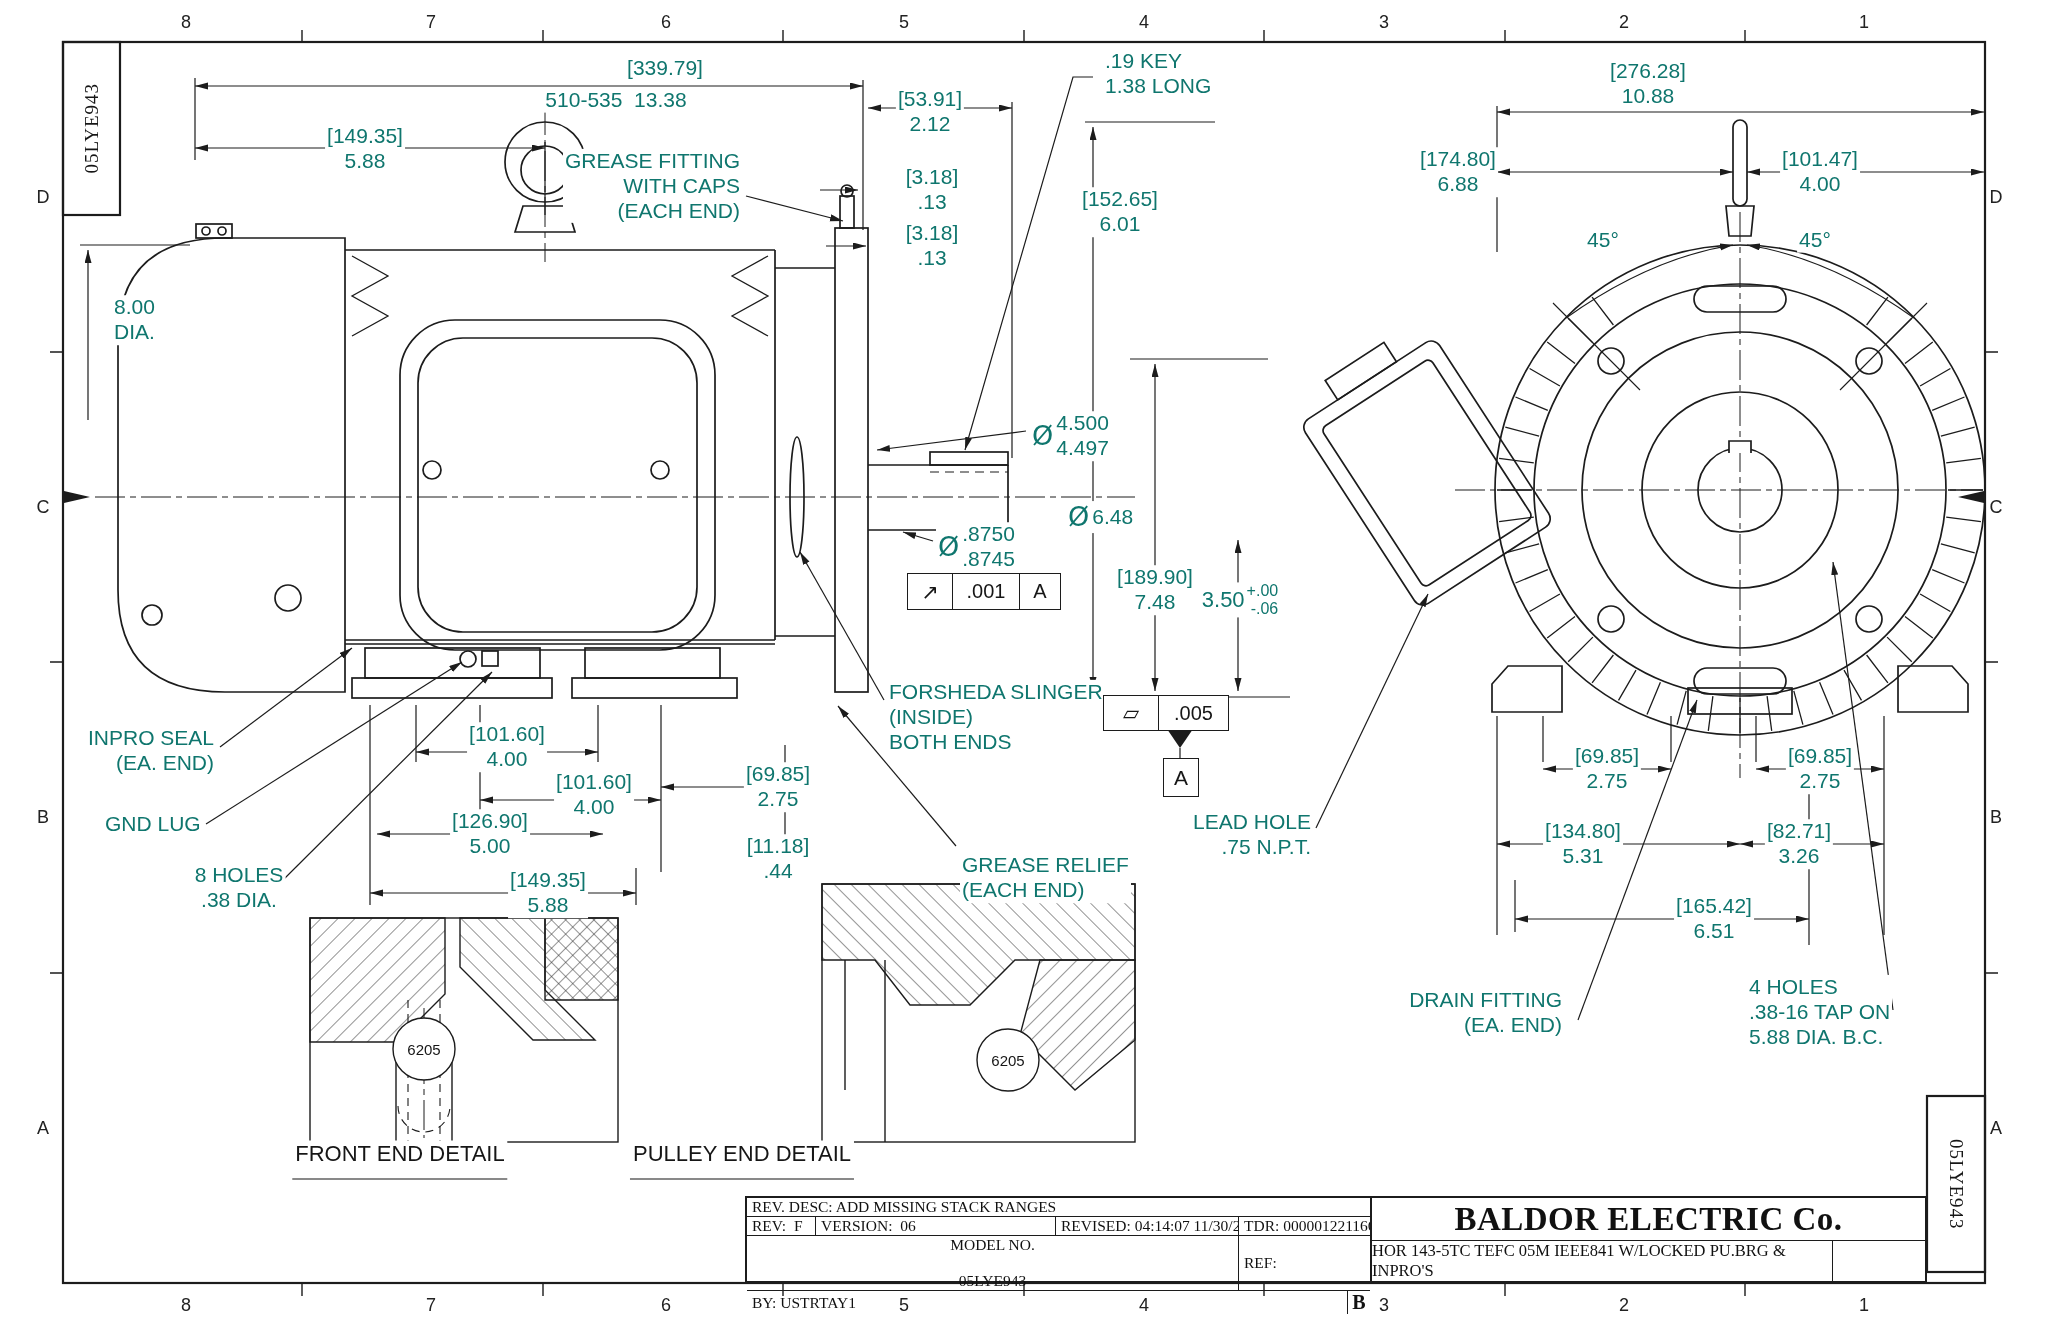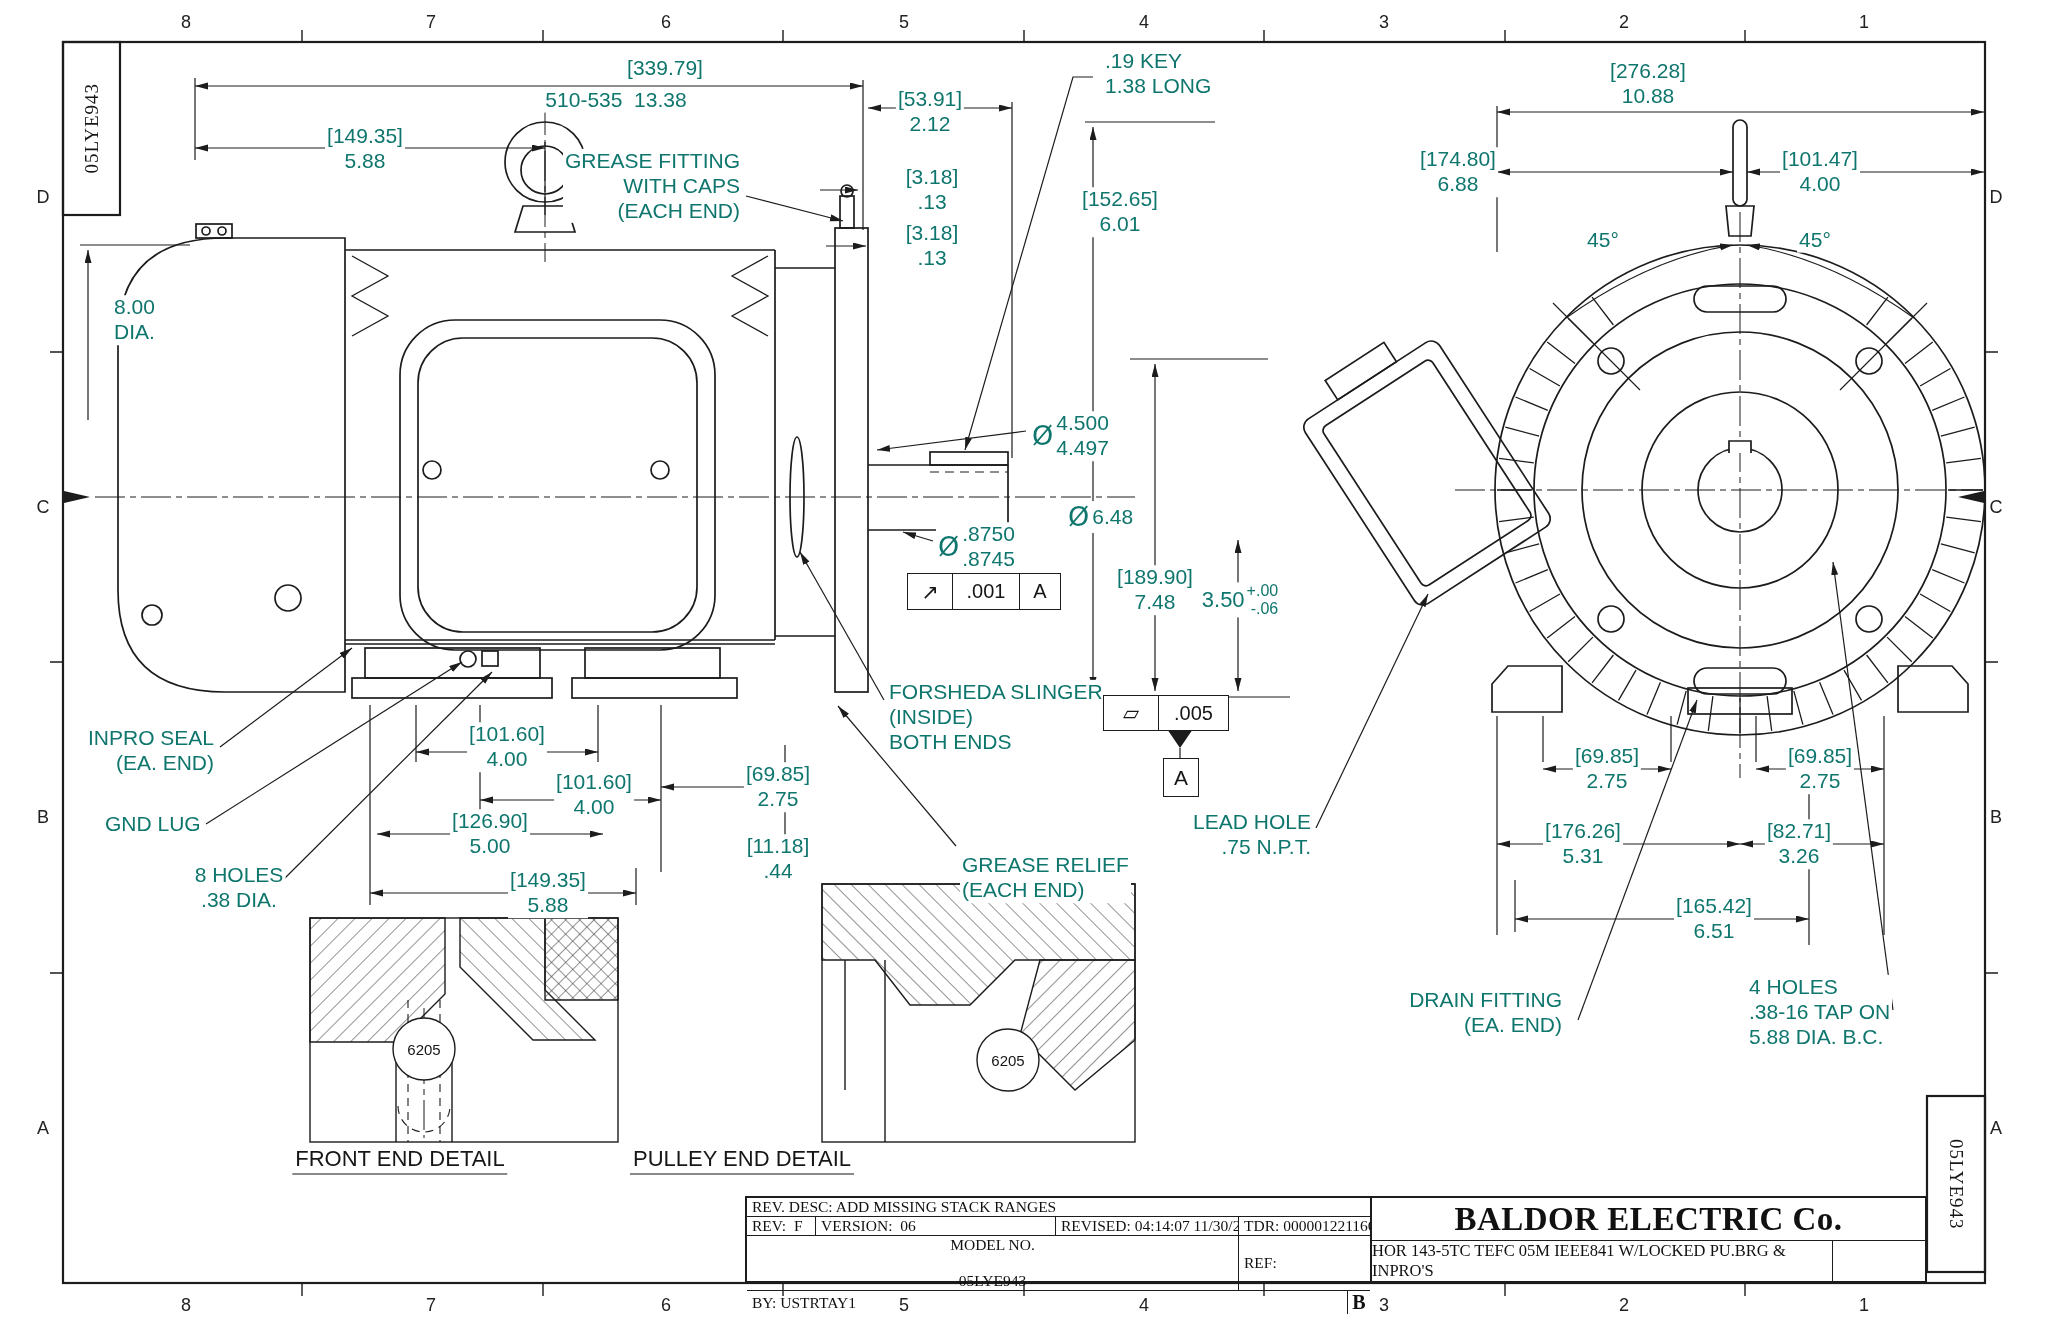--- a/index.html
+++ b/index.html
@@ -10,21 +10,21 @@
        white-space:pre;background:#fff;padding:0 2px;text-align:center;}
   .ann.c{transform:translate(-50%,-50%);}
   .ann.l{transform:translate(0,-50%);text-align:left;}
   .ann.r{transform:translate(-100%,-50%);text-align:right;}
   .ann.flex{display:flex;align-items:center;}
   .ann .dia{font-size:27px;margin-right:3px;font-family:"DejaVu Sans",sans-serif;}
   .ann .main{font-size:22px;}
   .ann .tolstack{display:inline-flex;flex-direction:column;font-size:16px;line-height:1.1;margin-left:2px;text-align:right;}
   
   .detail-label{position:absolute;transform:translate(-50%,-50%);font:22px "Liberation Sans",sans-serif;
-                border-bottom:1.6px solid #141414;padding:0 3px 2px 3px;background:#fff;}
+                border-bottom:1.6px solid #141414;padding:0 3px 12px 3px;background:#fff;}
   .bearing-label{position:absolute;transform:translate(-50%,-50%);font:15px "Liberation Sans",sans-serif;}
   
   .zone{position:absolute;transform:translate(-50%,-50%);font:18px "Liberation Sans",sans-serif;color:#222;}
   
   .tab{position:absolute;display:flex;align-items:center;justify-content:center;}
   .tab-tl{left:63px;top:42px;width:57px;height:173px;}
   .tab-br{left:1927px;top:1096px;width:58px;height:176px;}
   .tab span{font:19px "Liberation Serif",serif;letter-spacing:1px;writing-mode:vertical-rl;}
   .tab-tl span{transform:rotate(180deg);}
   
@@ -257,21 +257,21 @@
       <div class="ann l" style="left: 103px; top: 824px;"><span><div>GND LUG</div></span></div>
       <div class="ann c" style="left: 239px; top: 888px;"><span><div>8 HOLES</div><div>.38 DIA.</div></span></div>
       <div class="ann c" style="left: 507px; top: 747px;"><span><div>[101.60]</div><div>4.00</div></span></div>
       <div class="ann c" style="left: 594px; top: 795px;"><span><div>[101.60]</div><div>4.00</div></span></div>
       <div class="ann c" style="left: 490px; top: 834px;"><span><div>[126.90]</div><div>5.00</div></span></div>
       <div class="ann c" style="left: 548px; top: 893px;"><span><div>[149.35]</div><div>5.88</div></span></div>
       <div class="ann c" style="left: 778px; top: 787px;"><span><div>[69.85]</div><div>2.75</div></span></div>
       <div class="ann c" style="left: 778px; top: 859px;"><span><div>[11.18]</div><div>.44</div></span></div>
       <div class="ann c" style="left: 1607px; top: 769px;"><span><div>[69.85]</div><div>2.75</div></span></div>
       <div class="ann c" style="left: 1820px; top: 769px;"><span><div>[69.85]</div><div>2.75</div></span></div>
-      <div class="ann c" style="left: 1583px; top: 844px;"><span><div>[176.26]</div><div>5.31</div></span></div>
+      <div class="ann c" style="left: 1583px; top: 844px;"><span><div>[134.80]</div><div>5.31</div></span></div>
       <div class="ann c" style="left: 1799px; top: 844px;"><span><div>[82.71]</div><div>3.26</div></span></div>
       <div class="ann c" style="left: 1714px; top: 919px;"><span><div>[165.42]</div><div>6.51</div></span></div>
       <div class="ann r" style="left: 1564px; top: 1013px;"><span><div>DRAIN FITTING</div><div>(EA. END)</div></span></div>
       <div class="ann l" style="left: 1747px; top: 1012px;"><span><div>4 HOLES</div><div>.38-16 TAP ON</div><div>5.88 DIA. B.C.</div></span></div>
     </div>
 
   <div class="fcf" style="left:907px;top:573px;height:35px;">
     <div class="cell sym" style="width:36px;">↗</div>
     <div class="cell" style="width:58px;">.001</div>
     <div class="cell" style="width:32px;">A</div>

